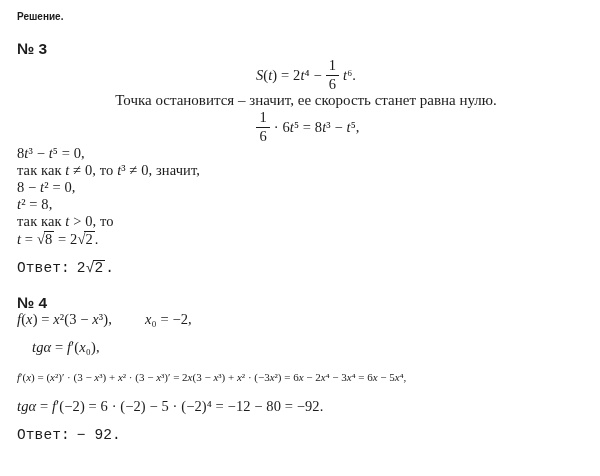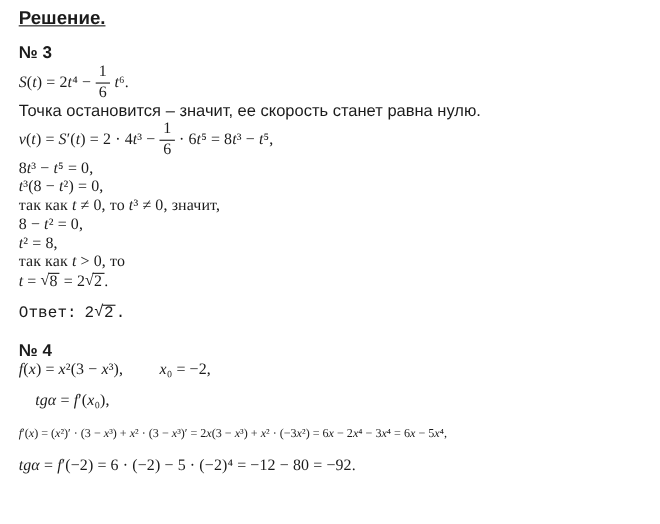--- a/index.html
+++ b/index.html
@@ -1,25 +1,25 @@
 <!DOCTYPE html>
 <html><head>
 <meta charset="utf-8">
 <style>
   * { margin: 0; padding: 0; box-sizing: border-box; }
   html, body { width: 600px; height: 476px; background: #ffffff; overflow: hidden; }
   body { color: #1b1b1b; }
 
   .doc { padding: 10px 5px 0 17px; }
 
-  .sans { font-family: Liberation Sans, sans-serif; font-size: 15px; line-height: 15px; }
-  .math { font-family: "Liberation Serif", serif; font-size: 14.5px; line-height: 15px; letter-spacing: 0.1px; }
+  .sans { font-family: Liberation Serif, serif; font-size: 15px; line-height: 15px; text-align: center; }
+  .math { font-family: "Liberation Serif", serif; font-size: 14.5px; line-height: 15px; letter-spacing: 0.1px; justify-content: center; }
   .math i { font-style: italic; }
 
-  .title { font-family: "Liberation Sans", sans-serif; font-weight: bold; font-size: 17px; line-height: 14px; margin-bottom: 17px; text-decoration: underline; }
+  .title { font-family: "Liberation Sans", sans-serif; font-weight: bold; font-size: 10px; line-height: 14px; margin-bottom: 17px; }
   .num-heading { font-family: "Liberation Sans", sans-serif; font-weight: bold; font-size: 15.5px; line-height: 15px; margin-bottom: 3px; }
 
   .line { margin-bottom: 2px; white-space: nowrap; }
   .tline { margin-bottom: 2px; }
 
   
   .fracline { height: 32px; display: flex; align-items: center; margin-bottom: 2px; }
   .frac { display: inline-block; text-align: center; vertical-align: middle; margin: 0 4px; line-height: 1.05; }
   .frac .num { display: block; padding: 0 3px 1px; border-bottom: 1px solid #1b1b1b; }
   .frac .den { display: block; padding-top: 1px; }
@@ -53,30 +53,28 @@
       <span class="frac">
         <span class="num">1</span>
         <span class="den">6</span>
       </span>
       <span class="it-latin"><i>t</i>⁶.</span>
     </div>
 
     <div class="sans tline">Точка остановится – значит, ее скорость станет равна нулю.</div>
 
     <div class="math fracline" style="height:34px">
-      <span class="it-latin"><i>v</i>(<i>t</i>) = <i>S</i>′(<i>t</i>) = 2 · 4<i>t</i>³ −</span>
       <span class="frac">
         <span class="num">1</span>
         <span class="den">6</span>
       </span>
       <span class="it-latin">· 6<i>t</i>⁵ = 8<i>t</i>³ − <i>t</i>⁵,</span>
     </div>
 
     <div class="math line it-latin">8<i>t</i>³ − <i>t</i>⁵ = 0,</div>
-    <div class="math line it-latin"><i>t</i>³(8 − <i>t</i>²) = 0,</div>
     <div class="math line it-latin">так как <i>t</i> ≠ 0, то <i>t</i>³ ≠ 0, значит,</div>
     <div class="math line it-latin">8 − <i>t</i>² = 0,</div>
     <div class="math line it-latin"><i>t</i>² = 8,</div>
     <div class="math line it-latin">так как <i>t</i> &gt; 0, то</div>
 
     <div class="math line">
       <span class="it-latin"><i>t</i> = </span><span class="sqrt"><span class="rsym">√</span><span class="rad">8</span></span><span class="it-latin"> = 2</span><span class="sqrt"><span class="rsym">√</span><span class="rad">2</span></span><span>.</span>
     </div>
 
     <div class="math line answer">
@@ -90,15 +88,18 @@
     <div class="math line">
       <span class="it-latin"><i>f</i>(<i>x</i>) = <i>x</i>²(3 − <i>x</i>³),</span><span class="it-latin x0part"><i>x</i>₀ = −2,</span>
     </div>
 
     <div class="math line gap-top it-latin"><i>tgα</i> = <i>f</i>′(<i>x</i>₀),</div>
 
     <div class="math line long deriv-gap it-latin"><i>f</i>′(<i>x</i>) = (<i>x</i>²)′ · (3 − <i>x</i>³) + <i>x</i>² · (3 − <i>x</i>³)′ = 2<i>x</i>(3 − <i>x</i>³) + <i>x</i>² · (−3<i>x</i>²) = 6<i>x</i> − 2<i>x</i>⁴ − 3<i>x</i>⁴ = 6<i>x</i> − 5<i>x</i>⁴,</div>
 
     <div class="math line it-latin" style="margin-top:14px"><i>tgα</i> = <i>f</i>′(−2) = 6 · (−2) − 5 · (−2)⁴ = −12 − 80 = −92.</div>
 
+    <div class="math line answer" style="margin-top:14px">
+      <span class="alabel">Ответ:</span><span>− 92.</span>
+    </div>
   </section>
 
 </div>
 
 </body></html>

